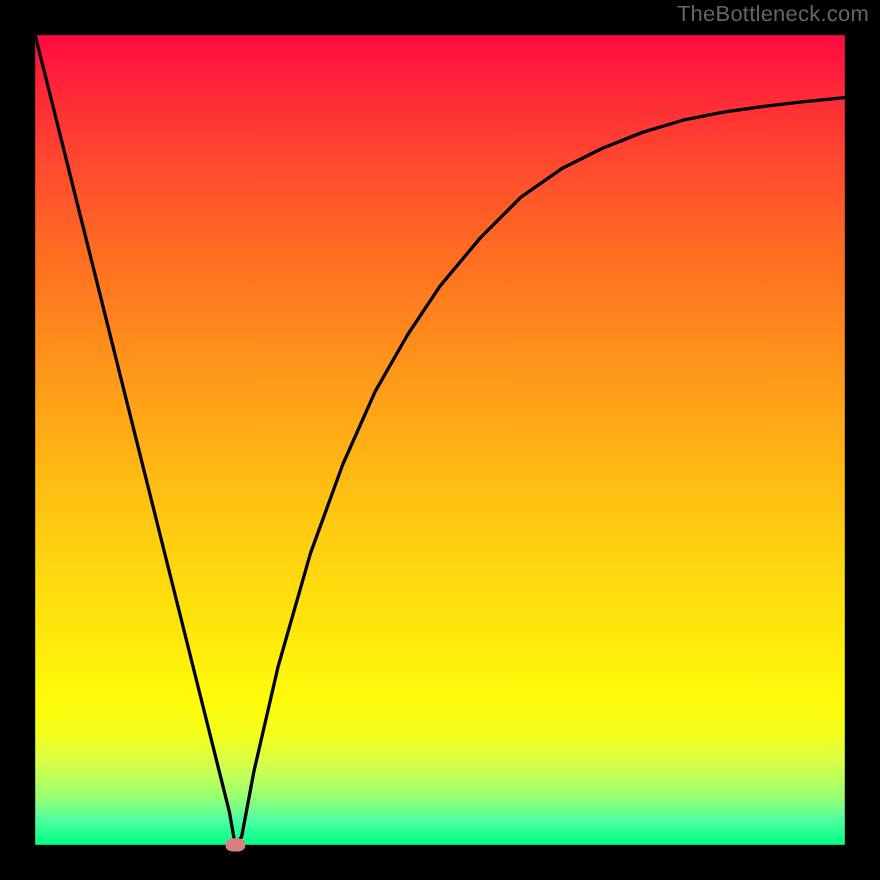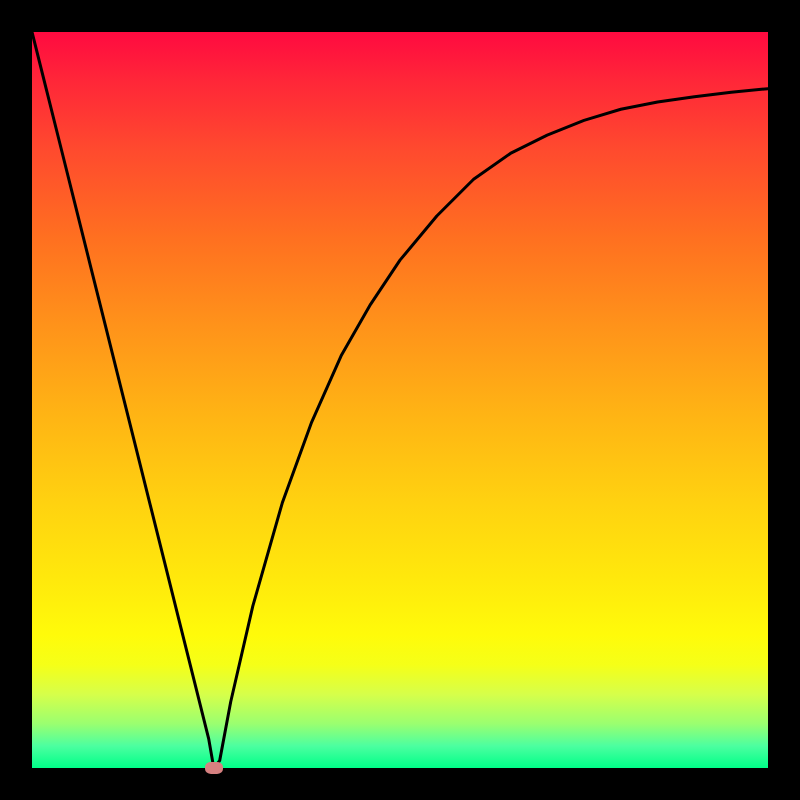--- a/index.html
+++ b/index.html
@@ -72,20 +72,21 @@
     border-radius: 6px / 5px;
     background: #d68080;
     z-index: 4;
     transform: translate(-50%, -50%);
   }
 </style>
 </head>
 <body>
 
 <div class="outer">
+  <div class="watermark">TheBottleneck.com</div>
 
   <div class="plot-area">
     <div class="gradient-bg"></div>
     <svg class="curve" viewBox="0 0 736 736" preserveAspectRatio="none">
       <path id="curve-path" fill="none" stroke="#000000" stroke-width="3" stroke-linejoin="round" stroke-linecap="round" d="M0.00 0.00 L14.72 58.88 L29.44 117.76 L44.16 176.64 L58.88 235.52 L73.60 294.40 L88.32 353.28 L103.04 412.16 L117.76 471.04 L132.48 529.92 L147.20 588.80 L161.92 647.68 L176.64 706.56 L181.79 736.00 L187.68 728.64 L198.72 669.76 L220.80 574.08 L250.24 471.04 L279.68 390.08 L309.12 323.84 L338.56 272.32 L368.00 228.16 L404.80 184.00 L441.60 147.20 L478.40 121.44 L515.20 103.04 L552.00 88.32 L588.80 77.28 L625.60 69.92 L662.40 64.77 L699.20 60.35 L736.00 56.67 "></path>
     </svg>
     <div id="marker" class="dot" style="left: 181.792px; top: 736px; background: rgb(214, 128, 128);"></div>
   </div>
 </div>
 

